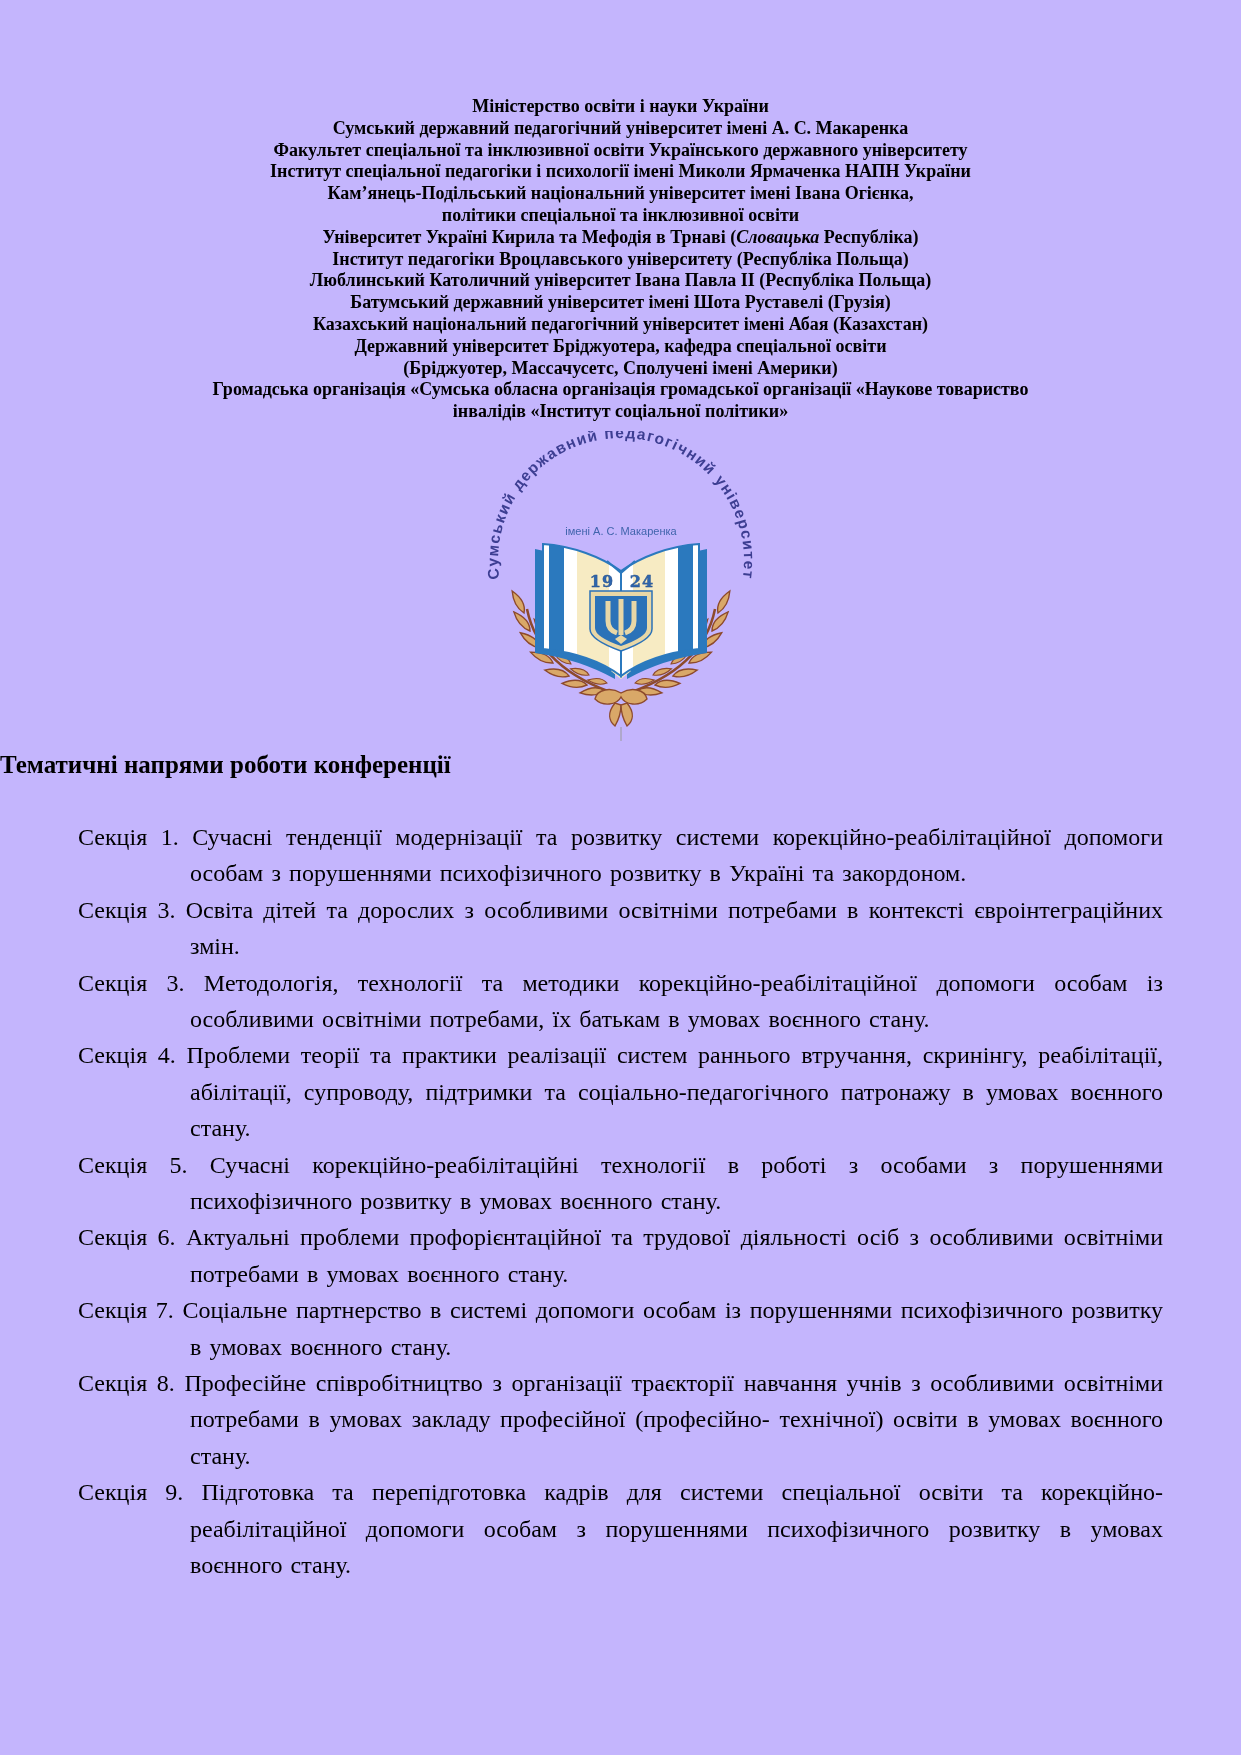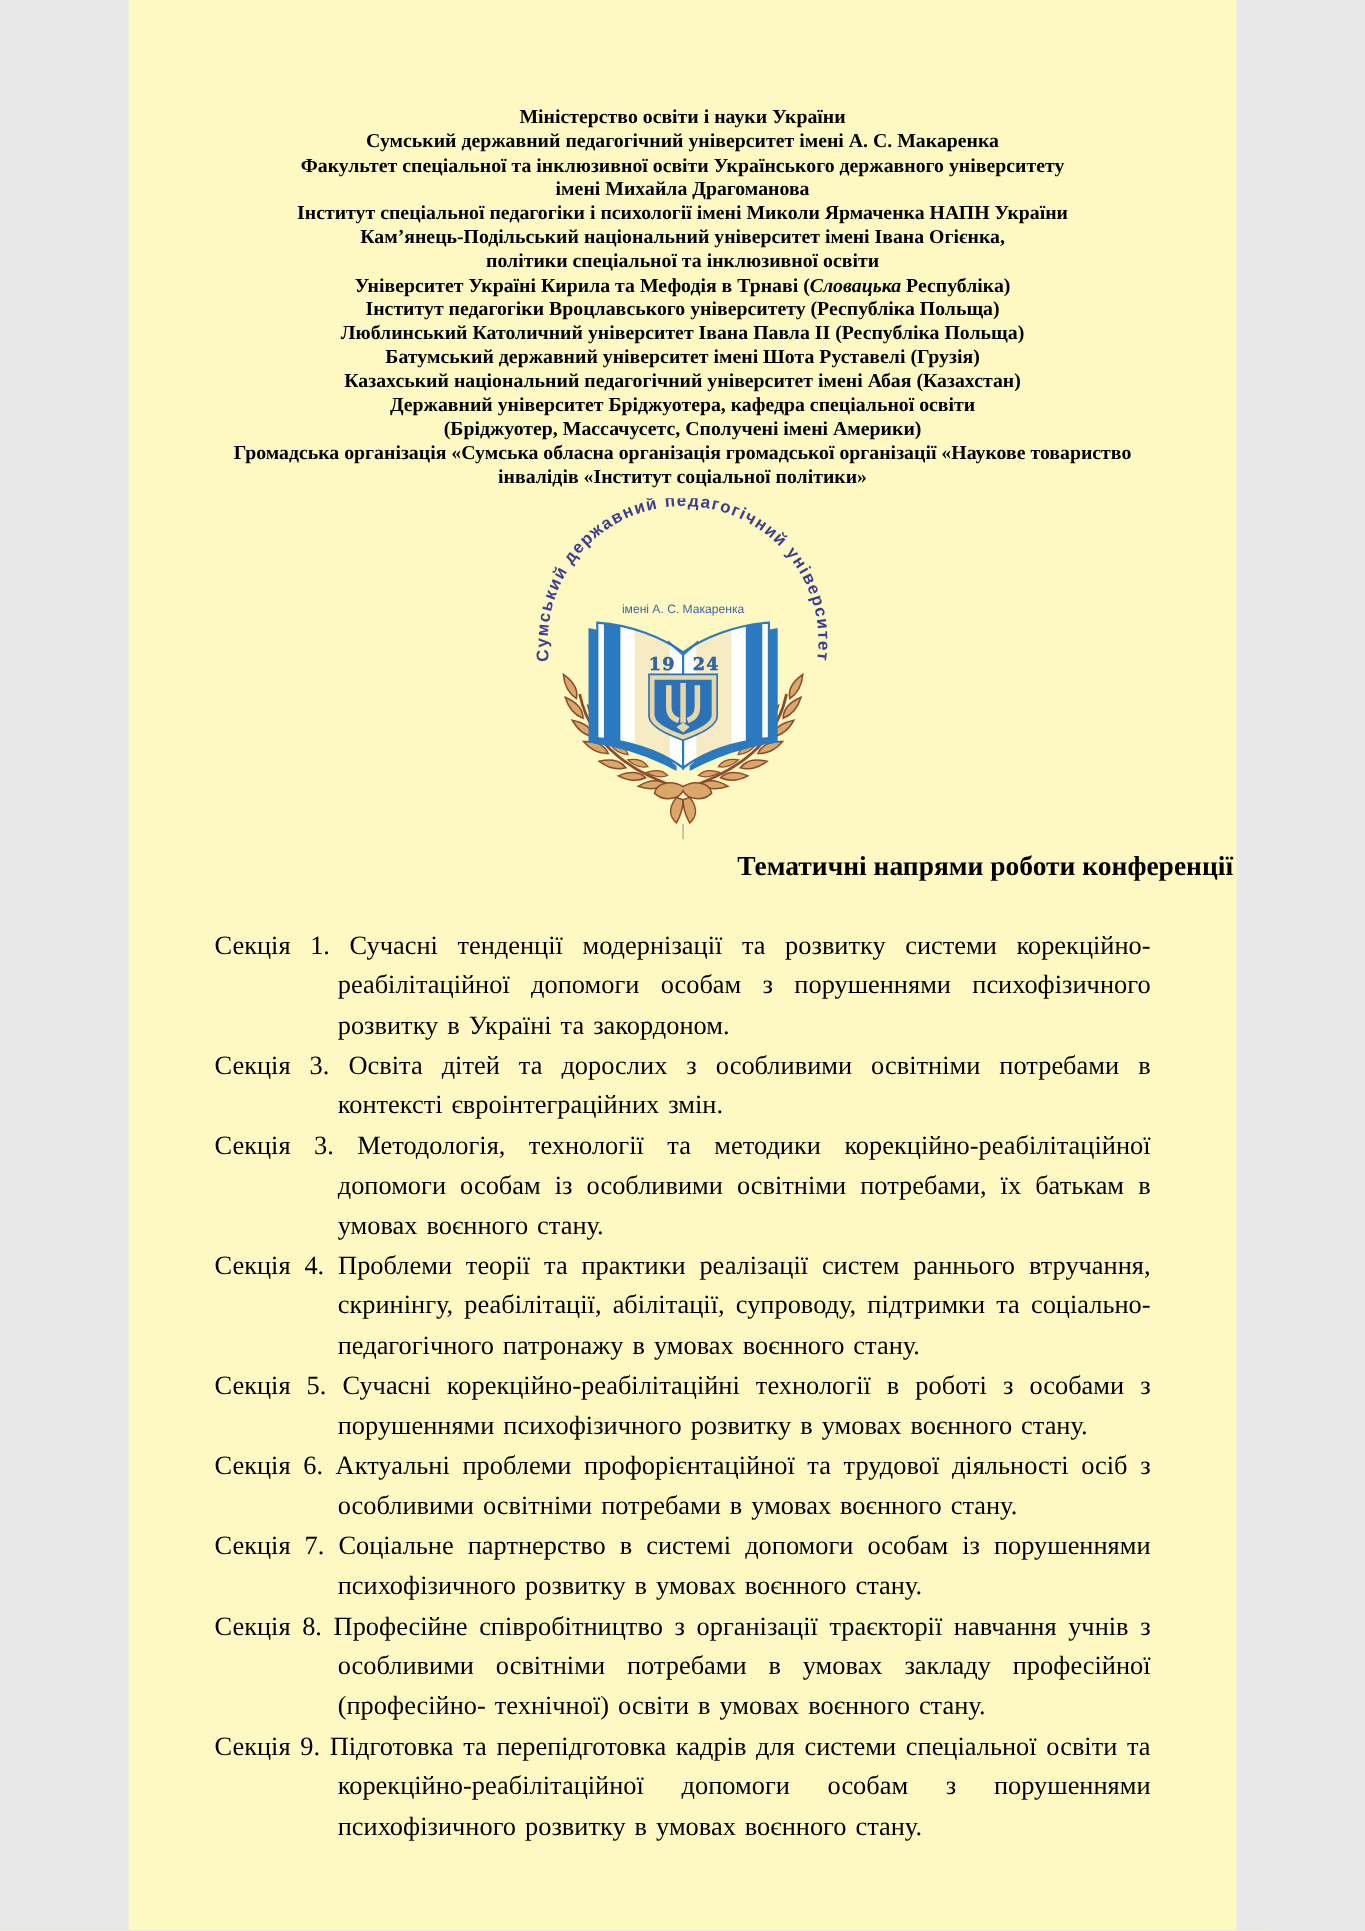--- a/index.html
+++ b/index.html
@@ -1,30 +1,30 @@
 <!DOCTYPE html>
 <html><head>
 <meta charset="utf-8">
 <style>
   html,body{margin:0;padding:0;background:#e8e8e8;}
   .page{
-    width:1007px;height:1755px;margin:0 auto;background:#fef9c3;
+    width:1241px;height:1755px;margin:0 auto;background:#c4b5fd;
     font-family:"Liberation Serif",serif;color:#000;position:relative;
     overflow:hidden;
   }
   .inst-header{
     padding-top:96px;text-align:center;font-weight:bold;
     font-size:18px;line-height:21.8px;color:#000;
   }
   .inst-line{white-space:nowrap;}
   .inst-line em{}
   .logo-wrap{margin-top:8px;text-align:center;}
   .logo-wrap svg{display:inline-block;}
   .doc-title{
-    margin:2px 3px 0 0;text-align:right;font-weight:bold;
+    margin:2px 16px 0 0;text-align:left;font-weight:bold;
     font-size:25px;line-height:32px;font-family:"Liberation Serif",serif;
   }
   .sections{
     margin:38px 78px 0 78px;
   }
   .section{
     margin:0;text-align:justify;font-size:24px;line-height:36.4px;
     padding-left:112px;text-indent:-112px;word-spacing:0.09em;
   }
   .sec-label{white-space:pre;}
@@ -42,21 +42,20 @@
 </style>
 </head>
 <body>
 
 <div class="page">
 
   <div class="inst-header">
       <div class="inst-line"><span>Міністерство освіти і науки України</span></div>
       <div class="inst-line"><span>Сумський державний педагогічний університет імені А. С. Макаренка</span></div>
       <div class="inst-line"><span>Факультет спеціальної та інклюзивної освіти Українського державного університету</span></div>
-      <div class="inst-line"><span>імені Михайла Драгоманова</span></div>
       <div class="inst-line"><span>Інститут спеціальної педагогіки і психології імені Миколи Ярмаченка НАПН України</span></div>
       <div class="inst-line"><span>Кам’янець-Подільський національний університет імені Івана Огієнка,</span></div>
       <div class="inst-line"><span>політики спеціальної та інклюзивної освіти</span></div>
       <div class="inst-line"><span>Університет Україні Кирила та Мефодія в Трнаві (</span><em>Словацька</em><span> Республіка)</span></div>
       <div class="inst-line"><span>Інститут педагогіки Вроцлавського університету (Республіка Польща)</span></div>
       <div class="inst-line"><span>Люблинський Католичний університет Івана Павла ІІ (Республіка Польща)</span></div>
       <div class="inst-line"><span>Батумський державний університет імені Шота Руставелі (Грузія)</span></div>
       <div class="inst-line"><span>Казахський національний педагогічний університет імені Абая (Казахстан)</span></div>
       <div class="inst-line"><span>Державний університет Бріджуотера, кафедра спеціальної освіти</span></div>
       <div class="inst-line"><span>(Бріджуотер, Массачусетс, Сполучені імені Америки)</span></div>

